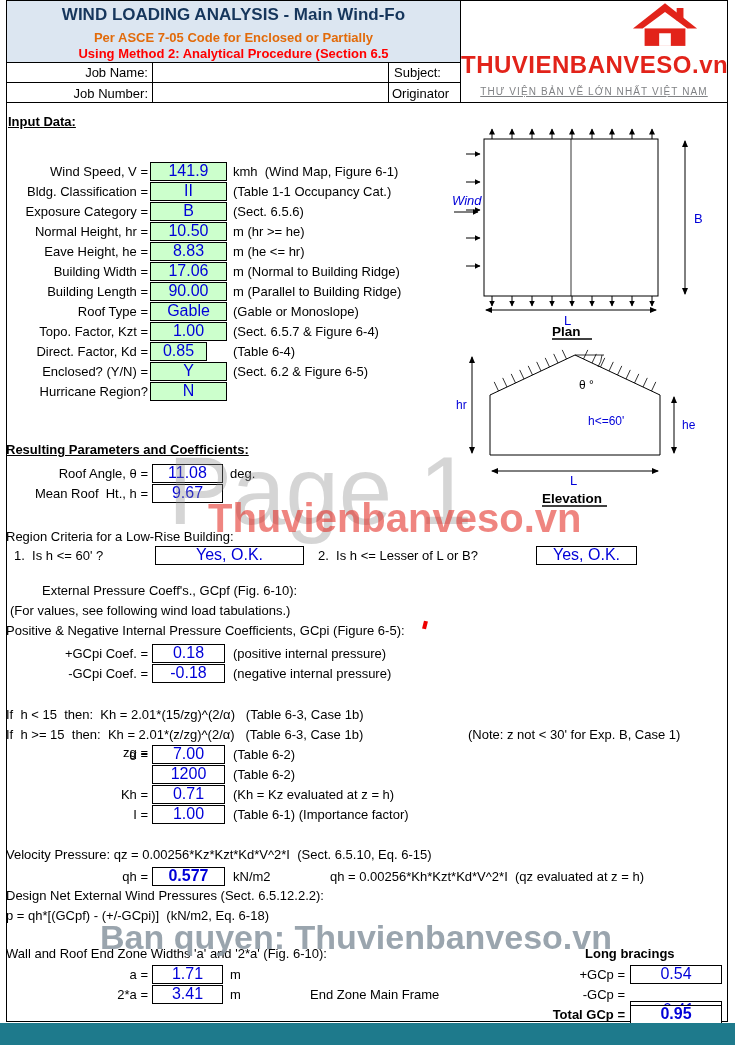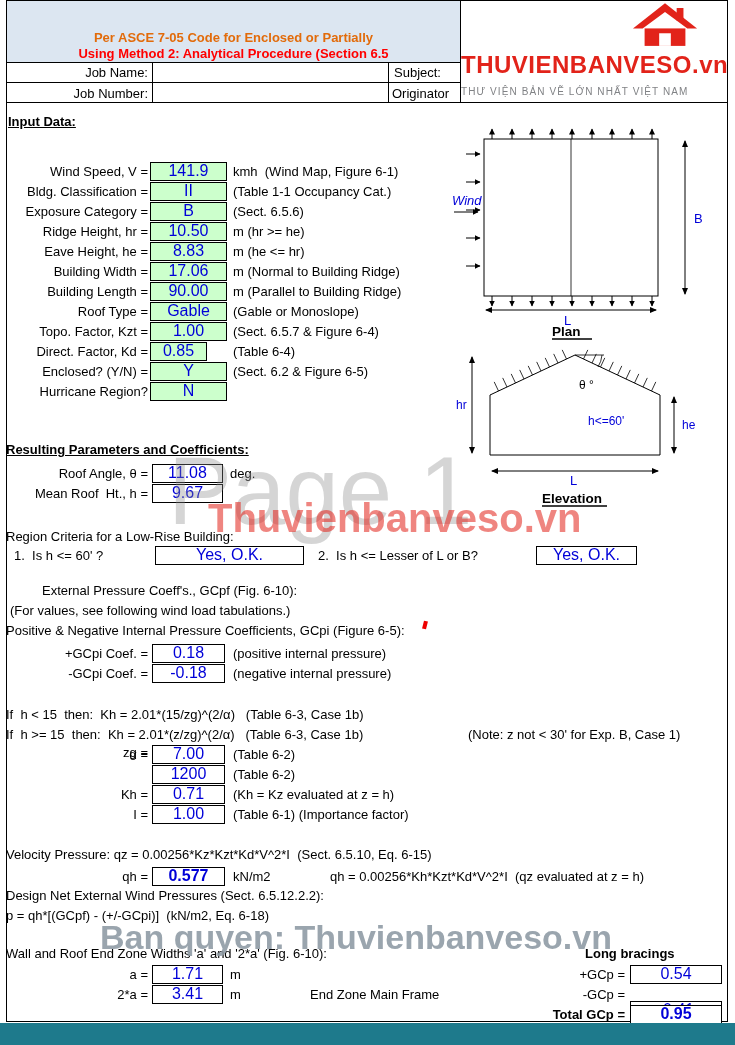--- a/index.html
+++ b/index.html
@@ -26,56 +26,57 @@
 
   <div class="abs" style="left:7px;top:1px;width:453px;height:61px;background:#dce6f1;"></div>
   <div class="abs" style="left:6px;top:0;width:722px;height:103px;border:1px solid #000;box-sizing:border-box;"></div>
   <div class="abs" style="left:6px;top:103px;width:722px;height:919px;border-left:1px solid #000;border-right:1px solid #000;border-bottom:1px solid #000;box-sizing:border-box;"></div>
   <div class="hline" style="left:6px;top:62px;width:722px;"></div>
   <div class="hline" style="left:6px;top:82px;width:456px;"></div>
   <div class="vline" style="left:152px;top:62px;height:41px;"></div>
   <div class="vline" style="left:388px;top:62px;height:41px;"></div>
   <div class="vline" style="left:460px;top:0;height:103px;"></div>
 
+  <div class="abs bold" style="left:7px;top:5px;width:453px;text-align:center;font-size:17px;color:#16365c;">WIND LOADING ANALYSIS - Main Wind-Fo</div>
   <div class="abs bold" style="left:7px;top:30px;width:453px;text-align:center;font-size:13px;color:#e26b0a;">Per ASCE 7-05 Code for Enclosed or Partially</div>
   <div class="abs bold" style="left:7px;top:46px;width:453px;text-align:center;font-size:13px;color:#ff0000;">Using Method 2: Analytical Procedure (Section 6.5</div>
 
   <div class="rl" style="top:65px;">Job Name:</div>
   <div class="rl" style="top:86px;">Job Number:</div>
   <div class="abs t13" style="left:394px;top:65px;">Subject:</div>
   <div class="abs t13" style="left:392px;top:86px;">Originator</div>
   <div class="abs" style="left:153px;top:63px;width:234px;height:18px;"></div>
   <div class="abs" style="left:153px;top:83px;width:234px;height:19px;"></div>
 
   <div style="position:absolute;left:461px;top:1px;width:266px;height:101px;background:#fff;z-index:6;">
     <svg width="68" height="45" viewBox="0 0 70 46" style="position:absolute;right:28px;top:2px;">
       <rect x="47" y="5" width="7" height="13" fill="#e2231a"></rect>
       <polygon points="35,0 68,26 58,26 35,9 12,26 2,26" fill="#e2231a"></polygon>
       <rect x="14" y="26" width="42" height="18" fill="#e2231a"></rect>
       <rect x="29" y="31" width="12" height="13" fill="#fff"></rect>
     </svg>
     <div class="bold" style="position:absolute;left:0;top:50px;width:100%;text-align:center;font-size:24px;color:#e2231a;letter-spacing:0.5px;">THUVIENBANVESO.vn</div>
-    <div style="position:absolute;left:0;top:85px;width:100%;font-size:10px;color:#808285;letter-spacing:1.1px;">THƯ VIỆN BẢN VẼ LỚN NHẤT VIỆT NAM</div>
+    <div style="position:absolute;left:0;top:85px;width:100%;text-align:center;font-size:10px;color:#808285;letter-spacing:1.1px;text-decoration:underline;">THƯ VIỆN BẢN VẼ LỚN NHẤT VIỆT NAM</div>
   </div>
 
   <div class="abs heading" style="left:8px;top:114px;">Input Data:</div>
 
   <div class="rl" style="top:164px;">Wind Speed, V =</div>
   <div class="cell green" style="left:150px;top:162px;width:77px;">141.9</div>
   <div class="nt" style="left:233px;top:164px;">kmh  (Wind Map, Figure 6-1)</div>
 
   <div class="rl" style="top:184px;">Bldg. Classification =</div>
   <div class="cell green" style="left:150px;top:182px;width:77px;">II</div>
   <div class="nt" style="left:233px;top:184px;">(Table 1-1 Occupancy Cat.)</div>
 
   <div class="rl" style="top:204px;">Exposure Category =</div>
   <div class="cell green" style="left:150px;top:202px;width:77px;">B</div>
   <div class="nt" style="left:233px;top:204px;">(Sect. 6.5.6)</div>
 
-  <div class="rl" style="top:224px;">Ridge Height, hr =</div>
+  <div class="rl" style="top:224px;">Normal Height, hr =</div>
   <div class="cell green" style="left:150px;top:222px;width:77px;">10.50</div>
   <div class="nt" style="left:233px;top:224px;">m (hr &gt;= he)</div>
 
   <div class="rl" style="top:244px;">Eave Height, he =</div>
   <div class="cell green" style="left:150px;top:242px;width:77px;">8.83</div>
   <div class="nt" style="left:233px;top:244px;">m (he &lt;= hr)</div>
 
   <div class="rl" style="top:264px;">Building Width =</div>
   <div class="cell green" style="left:150px;top:262px;width:77px;">17.06</div>
   <div class="nt" style="left:233px;top:264px;">m (Normal to Building Ridge)</div>

